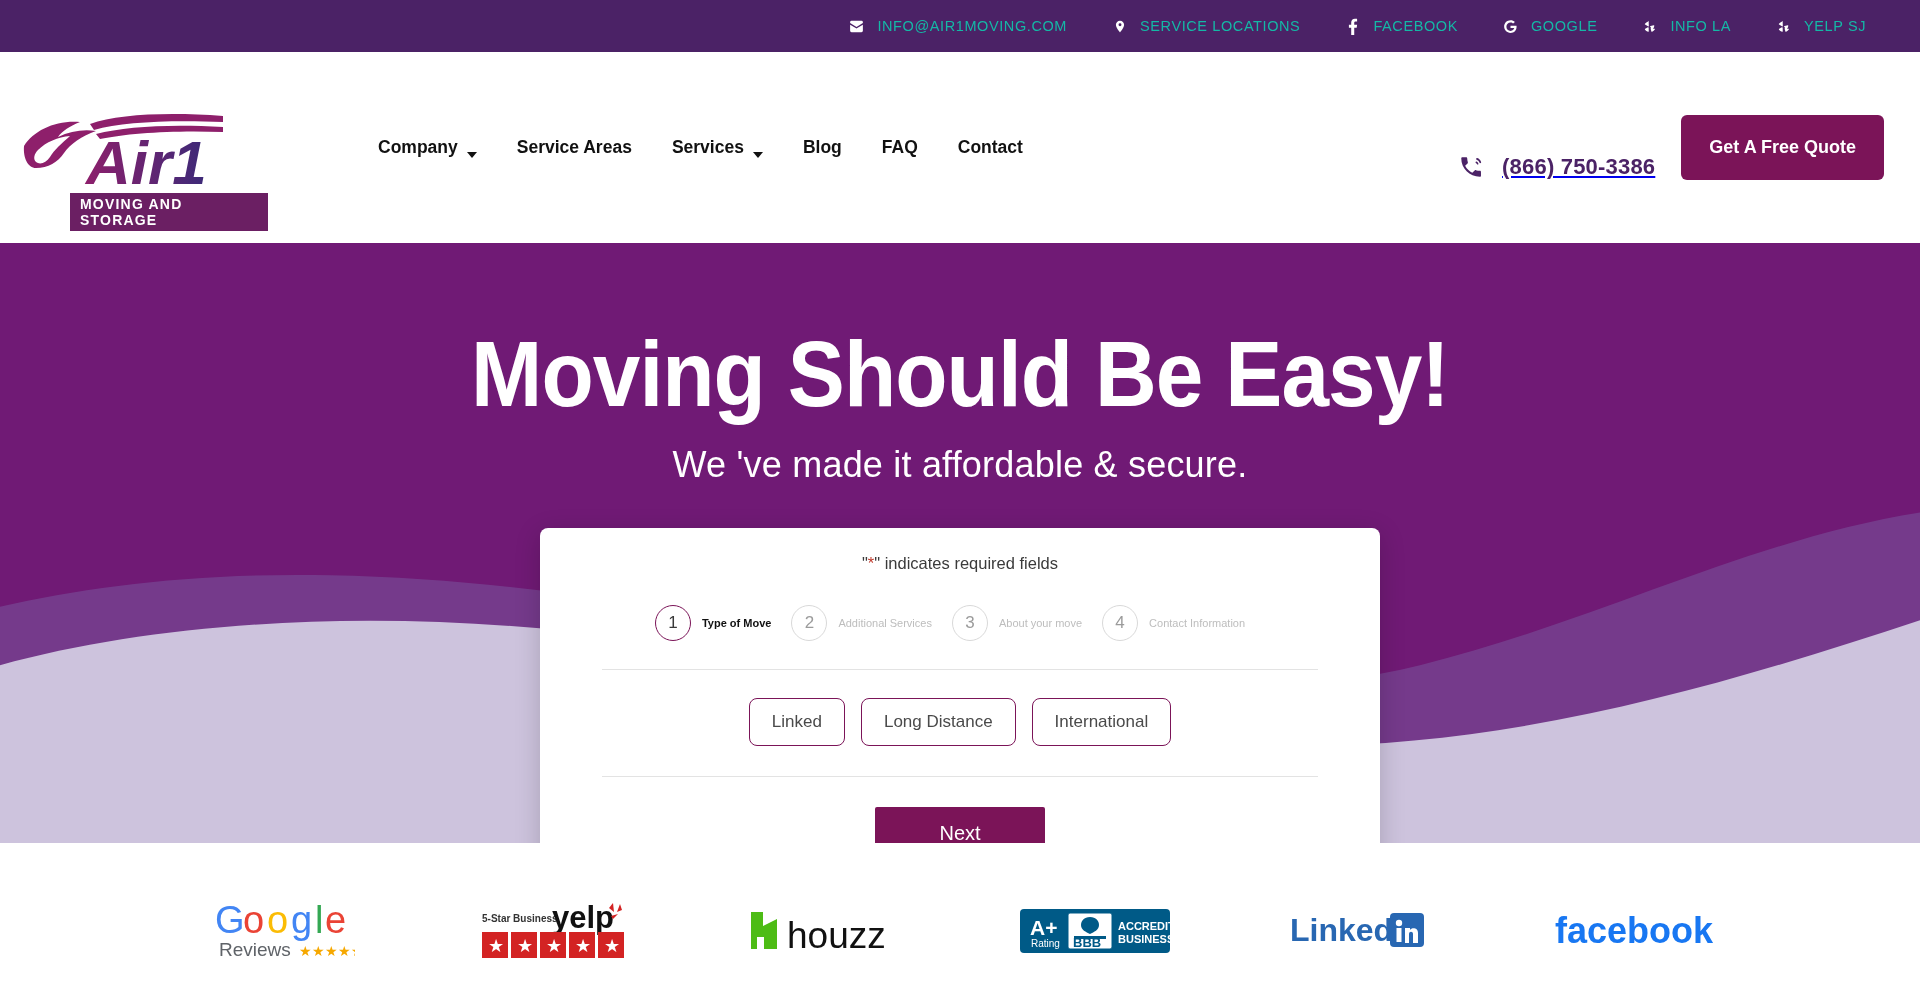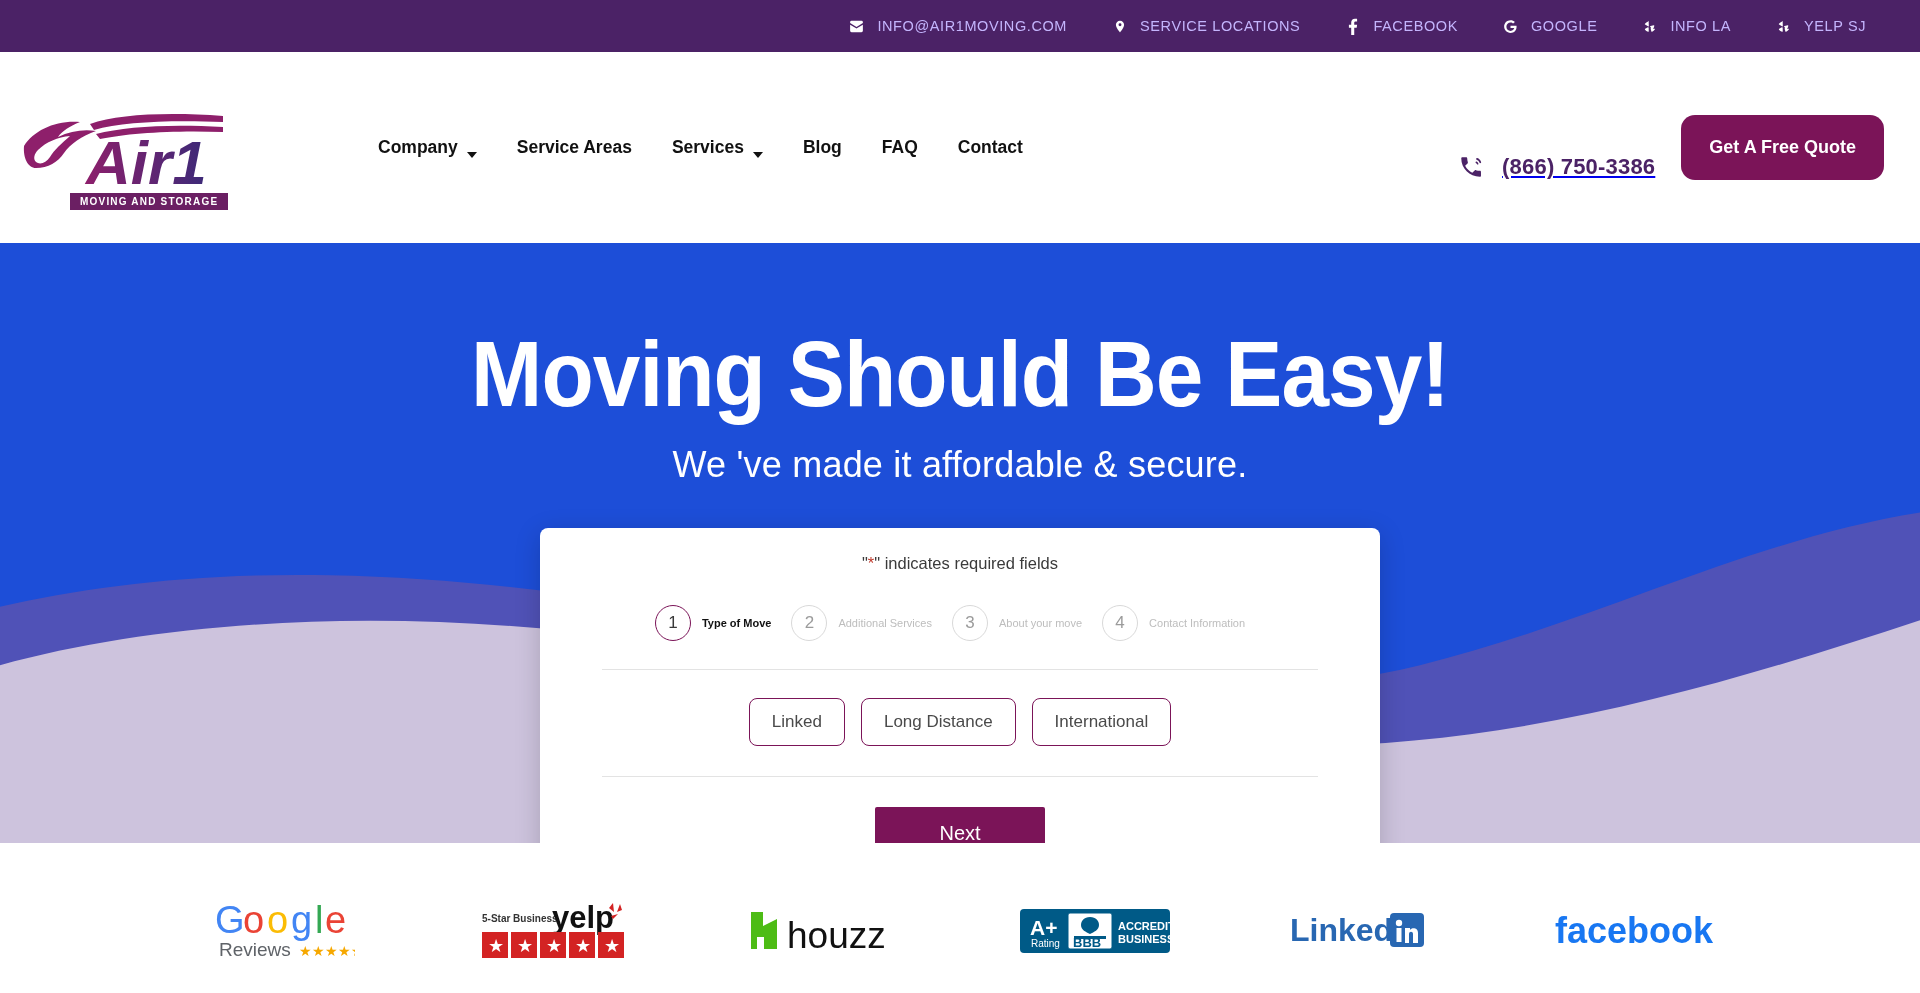--- a/index.html
+++ b/index.html
@@ -17,21 +17,21 @@
     display: flex;
     align-items: center;
     justify-content: flex-end;
     padding-right: 32px;
     gap: 0px;
   }
   .topbar-item {
     display: flex;
     align-items: center;
     gap: 12px;
-    color: #c4b5fd;
+    color: #14b8a6;
     font-size: 14.5px;
     letter-spacing: .6px;
     padding: 0 22px;
     text-decoration: none;
     white-space: nowrap;
   }
   .topbar-item .tb-ico {
     display: inline-flex;
     width: 17px; height: 17px;
     align-items: center; justify-content: center;
@@ -54,21 +54,21 @@
     flex-direction: column;
     align-items: flex-start;
     position: relative;
   }
   .logo-svg { display: block; }
   .logo-tagline {
     position: absolute;
     left: 52px; top: 95px;
     background: #6b1f63;
     color: #ffffff;
-    font-size: 10px;
+    font-size: 14px;
     font-weight: bold;
     letter-spacing: 1.2px;
     padding: 3px 10px 3px 10px;
   }
 
   .mainnav {
     display: flex;
     align-items: center;
     gap: 0;
     margin-left: 90px;
@@ -110,32 +110,32 @@
     font-weight: bold;
     letter-spacing: .2px;
     white-space: nowrap;
   }
   .quote-btn {
     background: #7b1458;
     color: #ffffff;
     font-size: 18px;
     font-weight: 600;
     border: none;
-    border-radius: 14px;
+    border-radius: 6px;
     padding: 22px 28px;
     cursor: pointer;
     white-space: nowrap;
     font-family: "Liberation Sans", sans-serif;
   }
 
   
   .hero {
     position: relative;
     height: 600px;
-    background: #1d4ed8;
+    background: #701a75;
     overflow: hidden;
   }
   .hero-waves { position: absolute; inset: 0; width: 100%; height: 100%; }
   .hero-inner {
     position: relative;
     z-index: 3;
     text-align: center;
     padding-top: 85px;
   }
   .hero-title {

